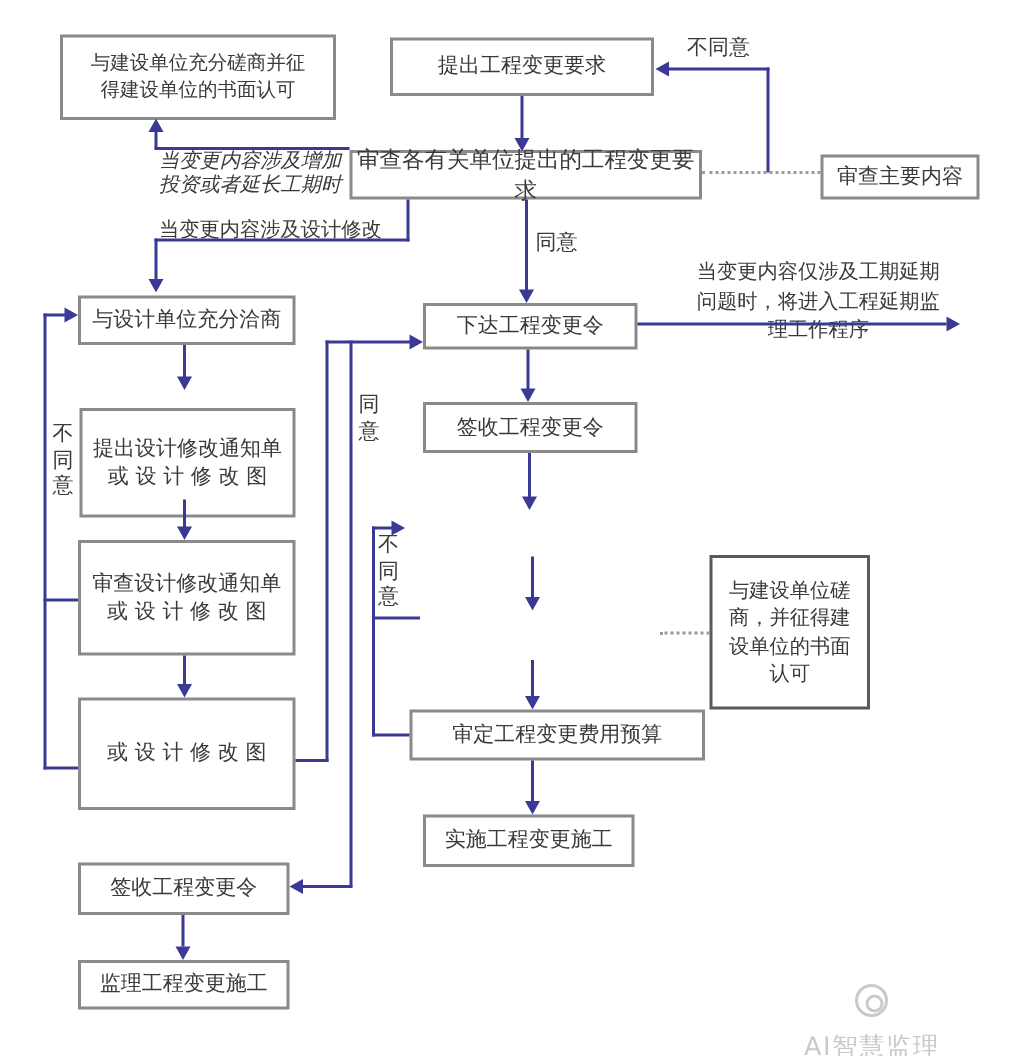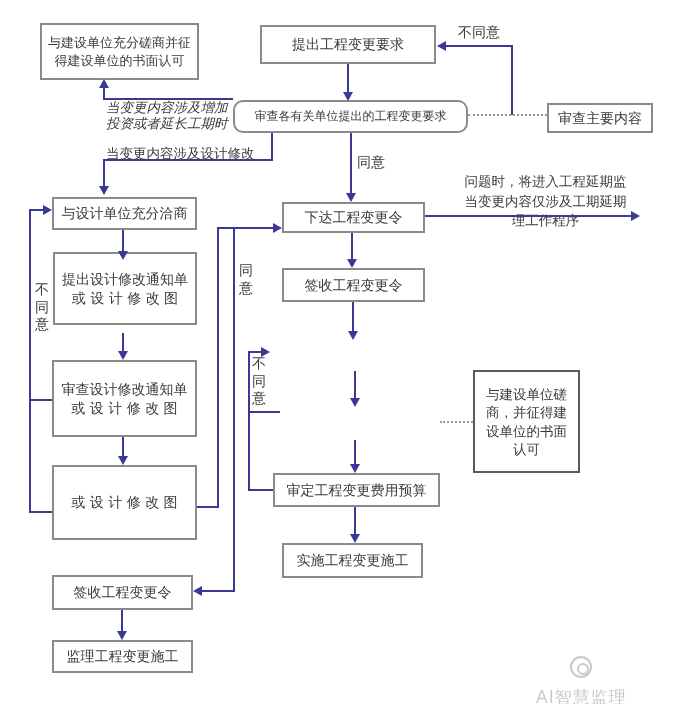--- a/index.html
+++ b/index.html
@@ -12,21 +12,21 @@
   html,body{margin:0;padding:0;background:#fff;}
   #stage{
     position:relative;width:676px;height:704px;background:#ffffff;overflow:hidden;
     font-family:"DejaVu Sans","Liberation Sans",sans-serif;color:var(--text);
   }
   .box{
     position:absolute;border:2px solid var(--border);background:#fff;
     display:flex;flex-direction:column;align-items:center;justify-content:center;
     text-align:center;font-size:14px;line-height:1.35;box-sizing:border-box;
   }
-  .box.small{font-size:12px;border-radius:10px;}
+  .box.small{font-size:15px;}
   .box.dark{border-color:#5a5a5a;}
   .lbl{position:absolute;font-size:13.5px;line-height:1.22;white-space:nowrap;}
   .lbl.wrap{white-space:normal;}
   .vert{position:absolute;width:16px;font-size:14px;line-height:1.25;word-break:break-all;text-align:center;white-space:normal;}
   .hl{position:absolute;height:2px;background:var(--arrow);}
   .vl{position:absolute;width:2px;background:var(--arrow);}
   .dot{position:absolute;height:0;border-top:2px dotted var(--dotted);}
   .ah{position:absolute;width:0;height:0;}
   .ah-down{border-left:5px solid transparent;border-right:5px solid transparent;border-top:9px solid var(--arrow);}
   .ah-up{border-left:5px solid transparent;border-right:5px solid transparent;border-bottom:9px solid var(--arrow);}
@@ -36,55 +36,55 @@
   #watermark{position:absolute;left:536px;top:656px;display:flex;align-items:center;gap:8px;color:var(--wm);flex-direction:column;}
   #wm-icon{width:22px;height:22px;border:2px solid var(--wm);border-radius:50%;position:relative;box-sizing:border-box;}
   #wm-icon::after{content:"";position:absolute;left:5px;top:5px;width:8px;height:8px;border:2px solid var(--wm);border-radius:50%;}
   #wm-text{font-size:17px;letter-spacing:1px;}
 </style>
 </head>
 <body>
 
 <div id="stage">
 
-  <div class="box" style="left:40px;top:23px;width:159px;height:57px;font-size:13px;">
+  <div class="box" style="left:40px;top:23px;width:184px;height:57px;font-size:13px;">
     <span>与建设单位充分磋商并征</span>
     <span>得建设单位的书面认可</span>
   </div>
   <div class="box" style="left:260px;top:25px;width:176px;height:39px;text-align:center;">
     <span>提出工程变更要求</span>
   </div>
   <div class="box small" style="left:233px;top:100px;width:235px;height:33px;">
     <span>审查各有关单位提出的工程变更要求</span>
   </div>
   <div class="box" style="left:547px;top:103px;width:106px;height:30px;">
     <span>审查主要内容</span>
   </div>
   <div class="box" style="left:282px;top:202px;width:143px;height:31px;">
     <span>下达工程变更令</span>
   </div>
   <div class="box" style="left:282px;top:268px;width:143px;height:34px;">
     <span>签收工程变更令</span>
   </div>
-  <div class="box" style="left:273px;top:473px;width:167px;height:34px;">
+  <div class="box" style="left:273px;top:473px;width:197px;height:34px;">
     <span>审定工程变更费用预算</span>
   </div>
   <div class="box" style="left:282px;top:543px;width:141px;height:35px;">
     <span>实施工程变更施工</span>
   </div>
   <div class="box dark" style="left:473px;top:370px;width:107px;height:103px;font-size:13.5px;">
     <span>与建设单位磋</span>
     <span>商，并征得建</span>
     <span>设单位的书面</span>
     <span>认可</span>
   </div>
   <div class="box" style="left:52px;top:197px;width:145px;height:33px;">
     <span>与设计单位充分洽商</span>
   </div>
-  <div class="box" style="left:53px;top:252px;width:144px;height:73px;">
+  <div class="box" style="left:53px;top:272px;width:144px;height:73px;">
     <span>提出设计修改通知单</span>
     <span>或 设 计 修 改 图</span>
   </div>
   <div class="box" style="left:52px;top:360px;width:145px;height:77px;">
     <span>审查设计修改通知单</span>
     <span>或 设 计 修 改 图</span>
   </div>
   <div class="box" style="left:52px;top:465px;width:145px;height:75px;">
     <span>或 设 计 修 改 图</span>
   </div>
@@ -96,22 +96,22 @@
   </div>
 
   <div class="lbl" style="left:458px;top:24px;font-size:14px;">不同意</div>
   <div class="lbl" style="left:357px;top:154px;font-size:14px;">同意</div>
   <div class="lbl" style="left:106px;top:99px;font-style:italic;">
     <span style="display:block">当变更内容涉及增加</span>
     <span style="display:block">投资或者延长工期时</span>
   </div>
   <div class="lbl" style="left:106px;top:145px;">当变更内容涉及设计修改</div>
   <div class="lbl wrap center-note" style="left:458px;top:172px;width:175px;line-height:1.45;">
+    <span style="display:block">当变更内容仅涉及工期延期</span>
     <span style="display:block">问题时，将进入工程延期监</span>
-    <span style="display:block">当变更内容仅涉及工期延期</span>
     <span style="display:block">理工作程序</span>
   </div>
   <div class="vert" style="left:238px;top:262px;">同意</div>
   <div class="vert" style="left:34px;top:281px;">不同意</div>
   <div class="vert" style="left:251px;top:355px;">不同意</div>
 
   <div class="vl" style="left:347px;top:64px;height:29px;"></div>
   <div class="ah ah-down" style="left:343px;top:92px;"></div>
 
   <div class="vl" style="left:350px;top:133px;height:61px;"></div>

